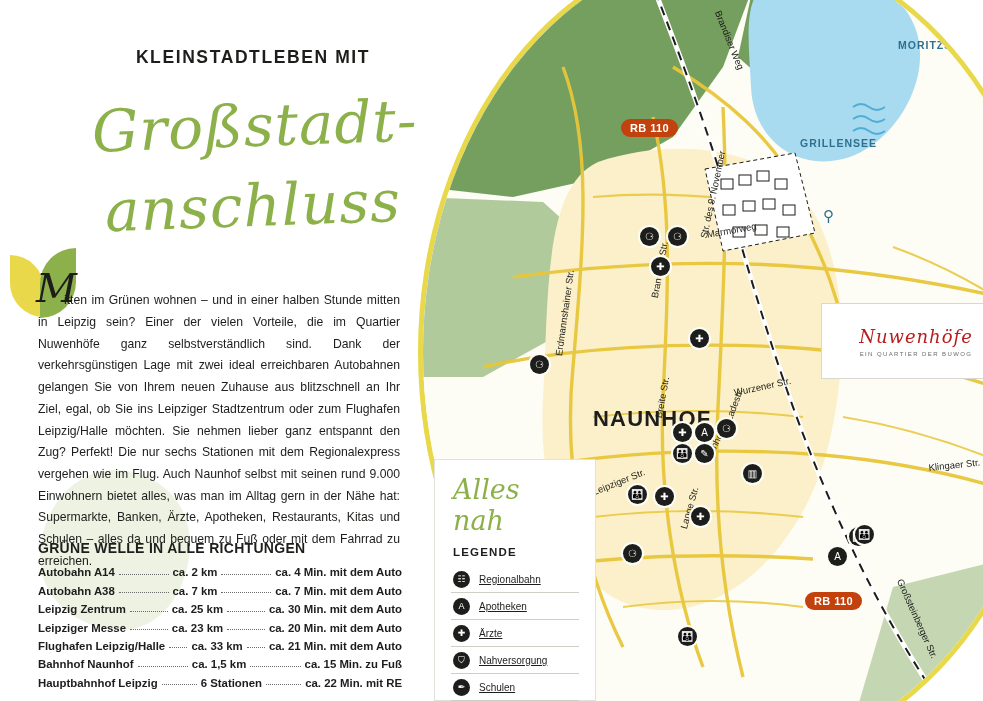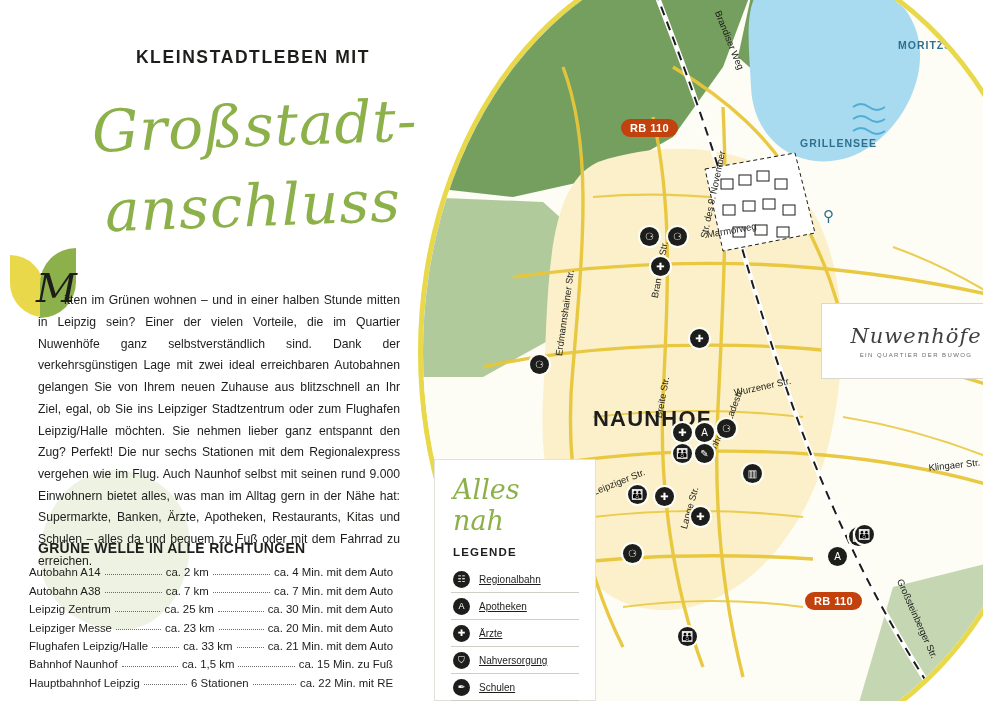--- a/index.html
+++ b/index.html
@@ -56,22 +56,22 @@
     text-indent:26px;
     z-index:1;
   }
 
   .sub-head{
     position:absolute;left:38px;top:540px;width:380px;
     font-size:14px;font-weight:bold;letter-spacing:.3px;
     z-index:1;
   }
   .dist-table{
-    position:absolute;left:29px;top:560px;width:364px;
-    font-size:11.4px;z-index:1;
+    position:absolute;left:38px;top:560px;width:364px;
+    font-size:11.4px;z-index:1;font-weight:bold;
   }
   .dist-row{
     display:flex;align-items:flex-end;height:18.4px;white-space:nowrap;
   }
   .dist-name{flex:0 0 auto;}
   .dots{
     flex:1 1 auto;border-bottom:1.2px dotted #6b6b6b;
     margin:0 4px 3.5px 4px;min-width:8px;height:1px;
   }
   .dist-mid{flex:0 0 auto;text-align:right;}
@@ -115,21 +115,21 @@
     color:#2f6f8f;
     margin-top:12px;
   }
   .logo-card{
     position:absolute;background:#fff;border:1px solid #d8d8d0;
     width:188px;height:74px;display:flex;flex-direction:column;
     align-items:center;justify-content:center;
   }
   .logo-card .lname{
     font-family:"DejaVu Serif", serif;font-style:italic;
-    font-size:21px;letter-spacing:1px;color:#404040;
+    font-size:18px;letter-spacing:1px;color:#b91c1c;
   }
   .logo-card .lsub{
     font-size:6px;letter-spacing:1.4px;color:#6b6b6b;margin-top:4px;
   }
 
   
   .legend{
     position:absolute;left:434px;top:459px;width:162px;height:242px;
     background:#fff;border:1px solid #e2e2dc;
     box-sizing:border-box;padding:14px 16px;

